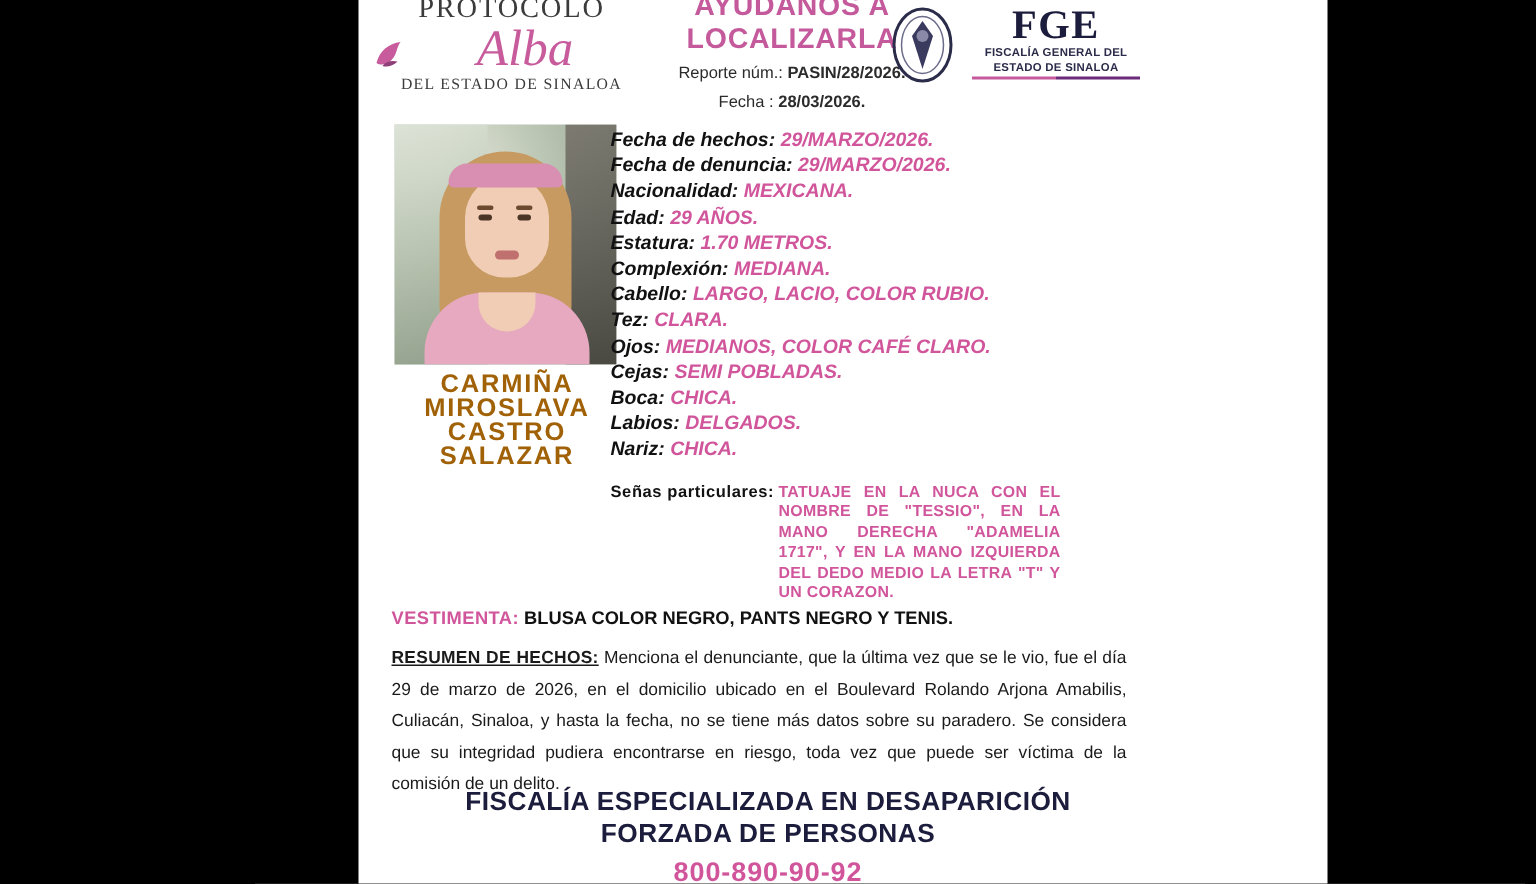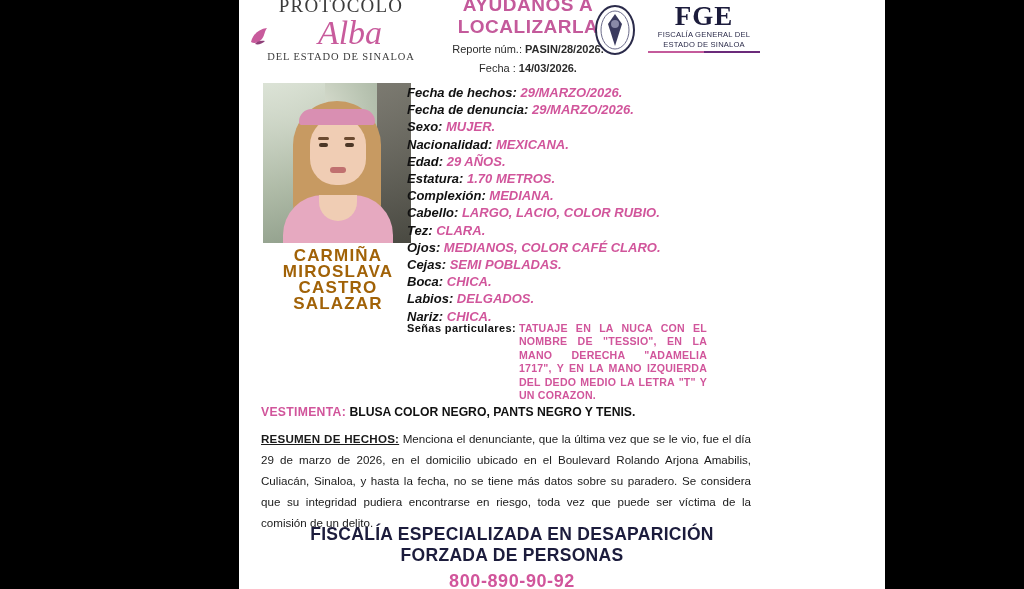--- a/index.html
+++ b/index.html
@@ -119,21 +119,21 @@
   .fge-big {
     font-family: "Liberation Serif", serif;
     font-weight: bold;
     font-size: 27px;
     letter-spacing: 1px;
     color: #1c1c3c;
     line-height: 28px;
   }
   .fge-small {
     font-size: 7.6px;
-    font-weight: normal;
+    font-weight: bold;
     color: #2b2b4a;
     line-height: 9.5px;
     letter-spacing: 0.2px;
     text-align: center;
   }
   .fge-rule {
     margin: 2px auto 0 auto;
     width: 112px;
     height: 2px;
     background: linear-gradient(to right, #c45a9b 0%, #c45a9b 50%, #6b2a7a 50%, #6b2a7a 100%);
@@ -369,21 +369,21 @@
       </span>
 
       <div class="center-block">
         <div class="ayudanos">AYÚDANOS A LOCALIZARLA</div>
         <div class="reporte-line">
           <span>Reporte núm.:</span>
           <b>PASIN/28/2026.</b>
         </div>
         <div class="reporte-line">
           <span>Fecha :</span>
-          <b>14/03/2026.</b>
+          <b>28/03/2026.</b>
         </div>
       </div>
 
       <div class="fge-block">
         <span class="fge-seal">
           <svg width="48" height="52" viewBox="0 0 48 52">
             <ellipse cx="24" cy="26" rx="19" ry="24" fill="none" stroke="#2b2b4a" stroke-width="2"></ellipse>
             <ellipse cx="24" cy="26" rx="14" ry="19" fill="none" stroke="#6b6b8a" stroke-width="1"></ellipse>
             <path d="M24 10 L31 20 L24 42 L17 20 Z" fill="#3a3a5e"></path>
             <circle cx="24" cy="20" r="4" fill="#8a8aa8"></circle>
@@ -412,21 +412,20 @@
       <div class="ph-lips"></div>
       <div class="ph-body"></div>
       <div class="ph-collar"></div>
     </div>
 
     <div class="victim-name">CARMIÑA MIROSLAVA CASTRO SALAZAR</div>
 
     <div class="details">
       <div class="drow"><span class="dlabel">Fecha de hechos:</span> <span class="dvalue">29/MARZO/2026.</span></div>
       <div class="drow"><span class="dlabel">Fecha de denuncia:</span> <span class="dvalue">29/MARZO/2026.</span></div>
-      <div class="drow"><span class="dlabel">Sexo:</span> <span class="dvalue">MUJER.</span></div>
       <div class="drow"><span class="dlabel">Nacionalidad:</span> <span class="dvalue">MEXICANA.</span></div>
       <div class="drow"><span class="dlabel">Edad:</span> <span class="dvalue">29 AÑOS.</span></div>
       <div class="drow"><span class="dlabel">Estatura:</span> <span class="dvalue">1.70 METROS.</span></div>
       <div class="drow"><span class="dlabel">Complexión:</span> <span class="dvalue">MEDIANA.</span></div>
       <div class="drow"><span class="dlabel">Cabello:</span> <span class="dvalue">LARGO, LACIO, COLOR RUBIO.</span></div>
       <div class="drow"><span class="dlabel">Tez:</span> <span class="dvalue">CLARA.</span></div>
       <div class="drow"><span class="dlabel">Ojos:</span> <span class="dvalue">MEDIANOS, COLOR CAFÉ CLARO.</span></div>
       <div class="drow"><span class="dlabel">Cejas:</span> <span class="dvalue">SEMI POBLADAS.</span></div>
       <div class="drow"><span class="dlabel">Boca:</span> <span class="dvalue">CHICA.</span></div>
       <div class="drow"><span class="dlabel">Labios:</span> <span class="dvalue">DELGADOS.</span></div>

